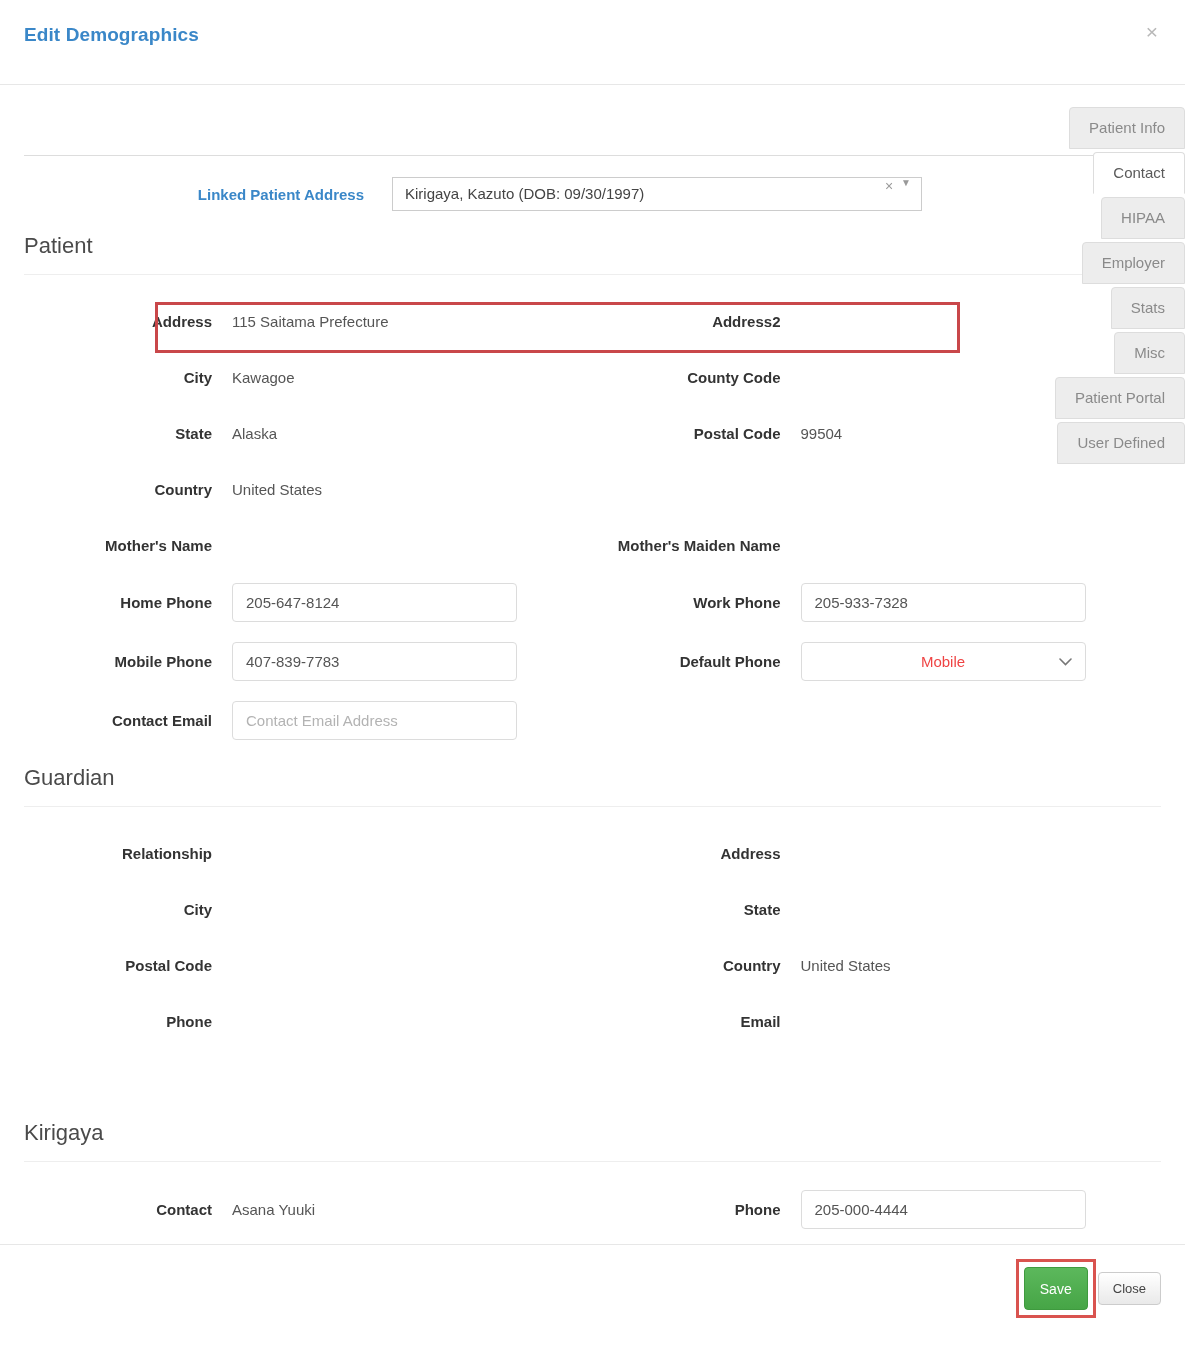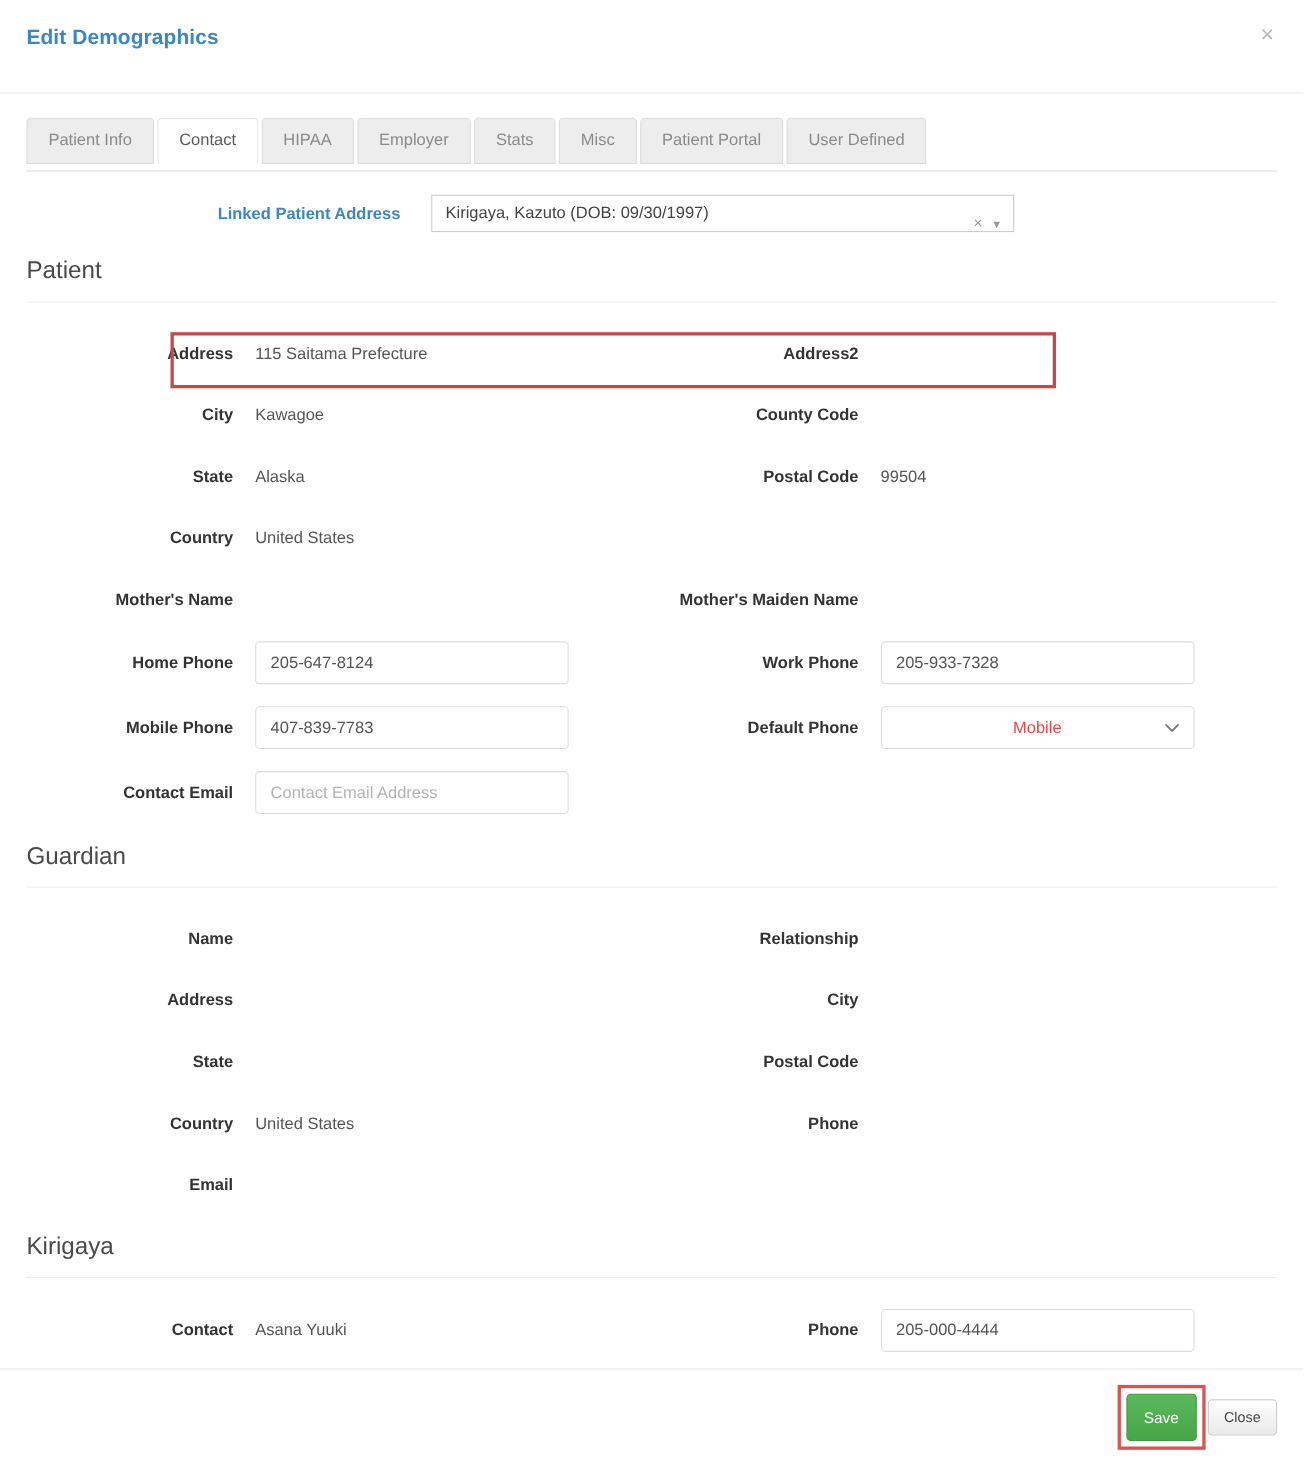--- a/index.html
+++ b/index.html
@@ -55,20 +55,21 @@
     position: relative;
     padding: 22px 0 0 24px;
     height: 71px;
   }
   .tabs {
     display: flex;
     align-items: flex-end;
     gap: 3px;
     position: relative;
     z-index: 2;
+    flex-direction: column;
   }
   .tab {
     font-size: 15px;
     color: #8a8a8a;
     background: #ededed;
     border: 1px solid #dddddd;
     border-bottom: 1px solid #dddddd;
     border-radius: 4px 4px 0 0;
     padding: 11px 19px 12px 19px;
     line-height: 17px;
@@ -125,21 +126,21 @@
     font-size: 15px;
     color: #3a87c8;
   }
   .select2 {
     width: 530px;
     height: 34px;
     border: 1px solid #cccccc;
     border-radius: 0;
     background: #ffffff;
     display: flex;
-    align-items: flex-end;
+    align-items: flex-start;
     padding: 0 10px 0 12px;
     font-size: 15px;
     color: #444444;
     cursor: pointer;
     position: relative;
   }
   .select2-text { flex: 1; line-height: 32px; }
   .select2-clear {
     color: #999999;
     font-size: 14px;
@@ -424,24 +425,20 @@
 
   </div>
 </div>
 
 <div class="section">
   <h2 class="section-title">Guardian</h2>
   <hr class="section-rule">
   <div class="grid">
 
     <div class="row">
-      <div class="lbl">Name</div>
-      <div class="val empty"></div>
-    </div>
-    <div class="row">
       <div class="lbl">Relationship</div>
       <div class="val empty"></div>
     </div>
 
     <div class="row">
       <div class="lbl">Address</div>
       <div class="val empty"></div>
     </div>
     <div class="row">
       <div class="lbl">City</div>

